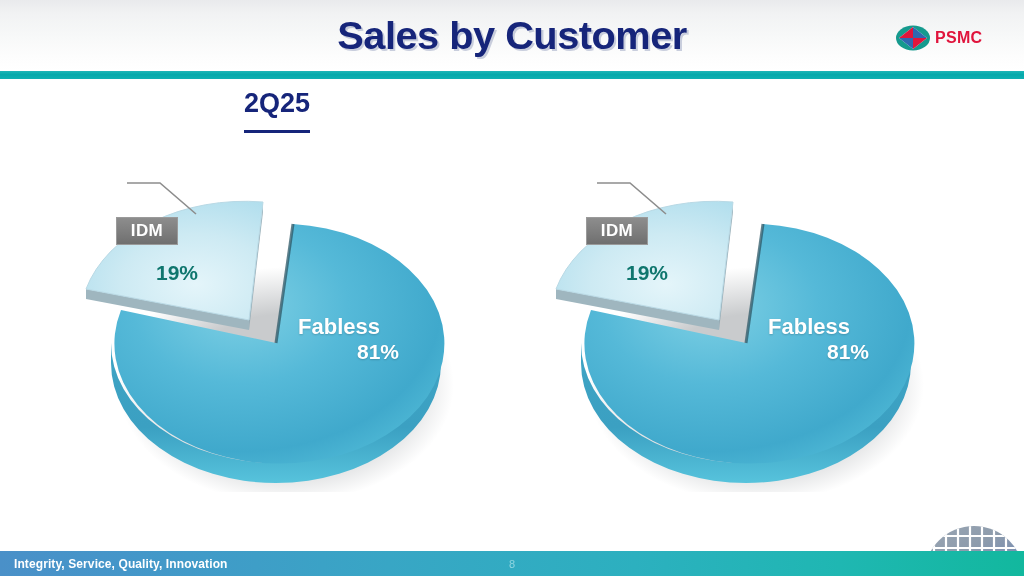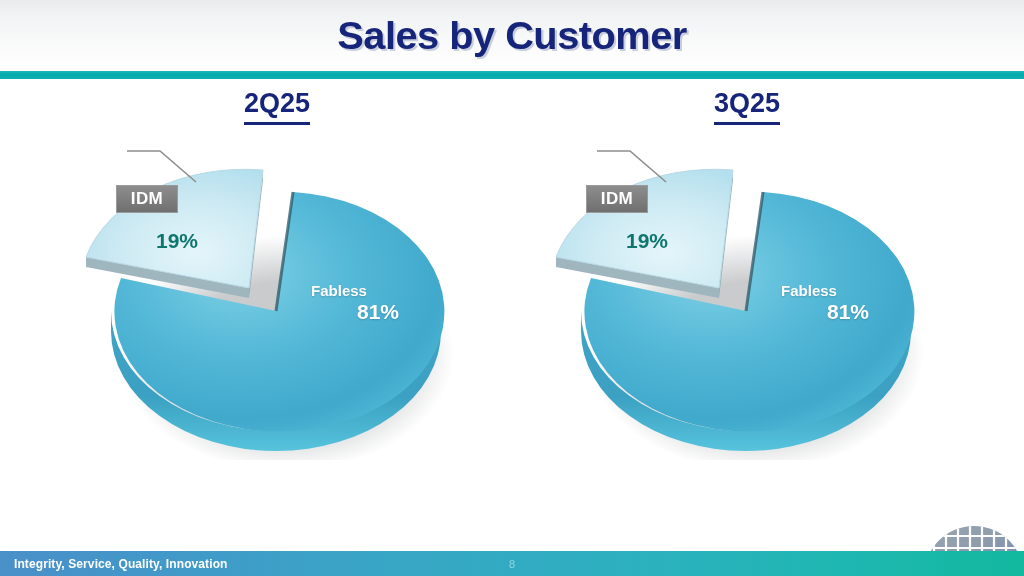--- a/index.html
+++ b/index.html
@@ -80,27 +80,27 @@
     top: 9px;
     width: 470px;
     text-align: center;
     font-size: 27px;
     font-weight: bold;
     color: #16257a;
     letter-spacing: 0px;
   }
   .panel-title span {
     border-bottom: 3px solid #16257a;
-    padding-bottom: 4px;
+    padding-bottom: 12px;
   }
 
   .pie-wrap {
     position: absolute;
     left: 22px;
-    top: 36px;
+    top: 68px;
     width: 420px;
     height: 345px;
   }
   .pie-svg { display: block; width: 420px; height: 345px; }
 
   
   .callout {
     position: absolute;
     width: 62px;
     height: 28px;
@@ -125,21 +125,21 @@
     color: #0f766e;
   }
   .lbl-fabless {
     position: absolute;
     text-align: center;
     color: #ffffff;
     font-weight: bold;
     line-height: 1.18;
     text-shadow: 0 1px 2px rgba(0,0,0,0.18);
   }
-  .lbl-fabless .l1 { font-size: 15px; display:block; }
+  .lbl-fabless .l1 { font-size: 22px; display:block; }
   .lbl-fabless .l2 { font-size: 21px; display:block;text-align:right; }
 
   
   .footer-bar {
     position: absolute;
     left: 0; top: 551px;
     width: 1024px;
     height: 25px;
     background: linear-gradient(90deg, #4a90c8 0%, #4496c9 12%, #38a6c5 38%, #2cb0bf 62%, #1fb7b2 82%, #12b89e 100%);
   }
@@ -170,20 +170,31 @@
 </style>
 </head>
 <body>
 
 <div class="slide">
 
   <div class="header"></div>
   <div class="header-rule"></div>
   <div class="slide-title">Sales by Customer</div>
 
+  <div class="logo">
+    <svg class="logo-mark" viewBox="0 0 34 26">
+      <ellipse cx="17" cy="13" rx="17" ry="12.5" fill="#159A8E"></ellipse>
+      <polygon points="17,2 31,13 17,24 3,13" fill="#ffffff"></polygon>
+      <polygon points="17,2 31,13 17,13" fill="#2E68B0"></polygon>
+      <polygon points="17,2 17,13 3,13" fill="#E0143C"></polygon>
+      <polygon points="3,13 17,13 17,24" fill="#2E68B0"></polygon>
+      <polygon points="17,13 31,13 17,24" fill="#E0143C"></polygon>
+    </svg>
+    <span class="logo-text">PSMC</span>
+  </div>
 
   <div class="panel panel-left">
     <div class="panel-title">
       <span>2Q25</span>
     </div>
 
     <div class="pie-wrap">
       <svg class="pie-svg" viewBox="0 0 420 345">
         <defs>
           <radialGradient id="gFab" cx="38%" cy="34%" r="78%">
@@ -239,23 +250,20 @@
       <div class="pct-idm" style="left:92px; top:114px;">19%</div>
 
       <div class="lbl-fabless" style="left:215px; top:167px; width:120px;">
         <span class="l1">Fabless</span>
         <span class="l2">81%</span>
       </div>
     </div>
   </div>
 
   <div class="panel panel-right">
-    <div class="panel-title">
-      <span>3Q25</span>
-    </div>
 
     <div class="pie-wrap">
       <svg class="pie-svg" viewBox="0 0 420 345">
         <ellipse cx="222" cy="238" rx="168" ry="118" fill="url(#gShadow)"></ellipse>
         <path d="M 47 196
                  A 165 120 0 0 0 377 196
                  L 377 216
                  A 165 120 0 0 1 47 216 Z" fill="url(#gFabSide)"></path>
         <path d="M 212 196
                  L 229 77

